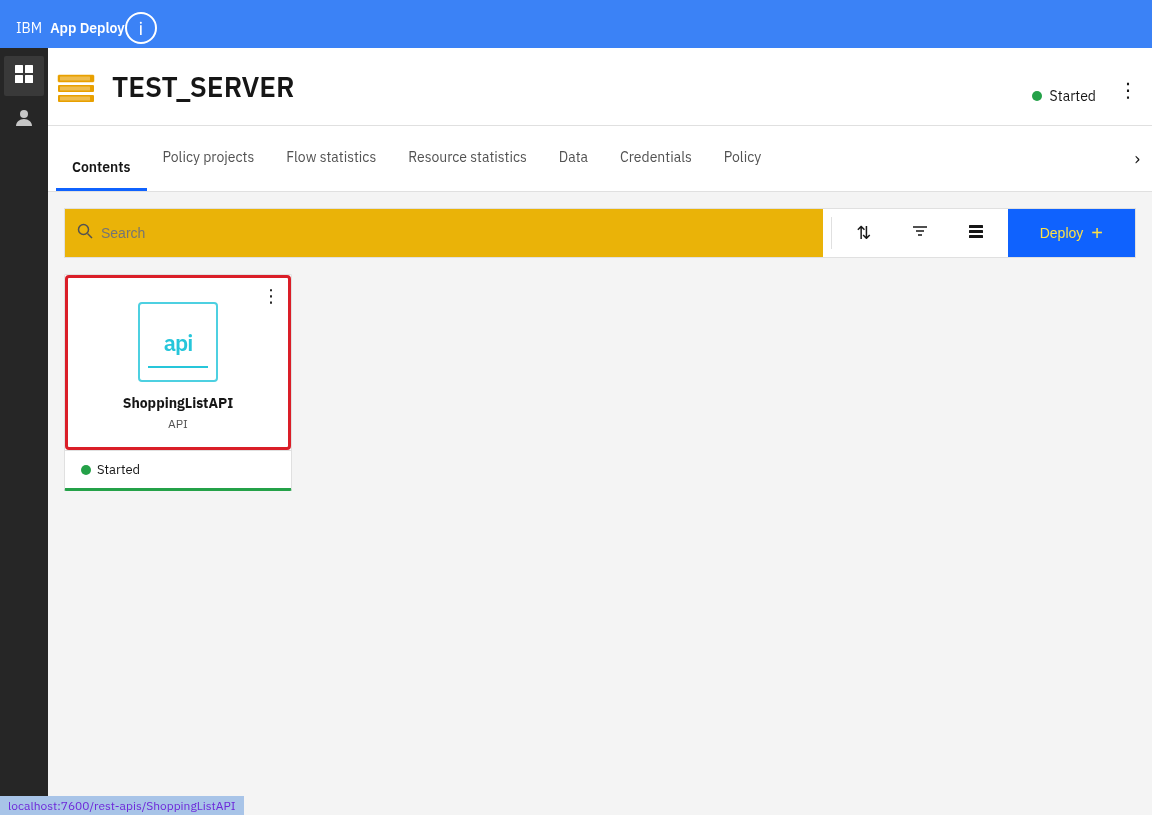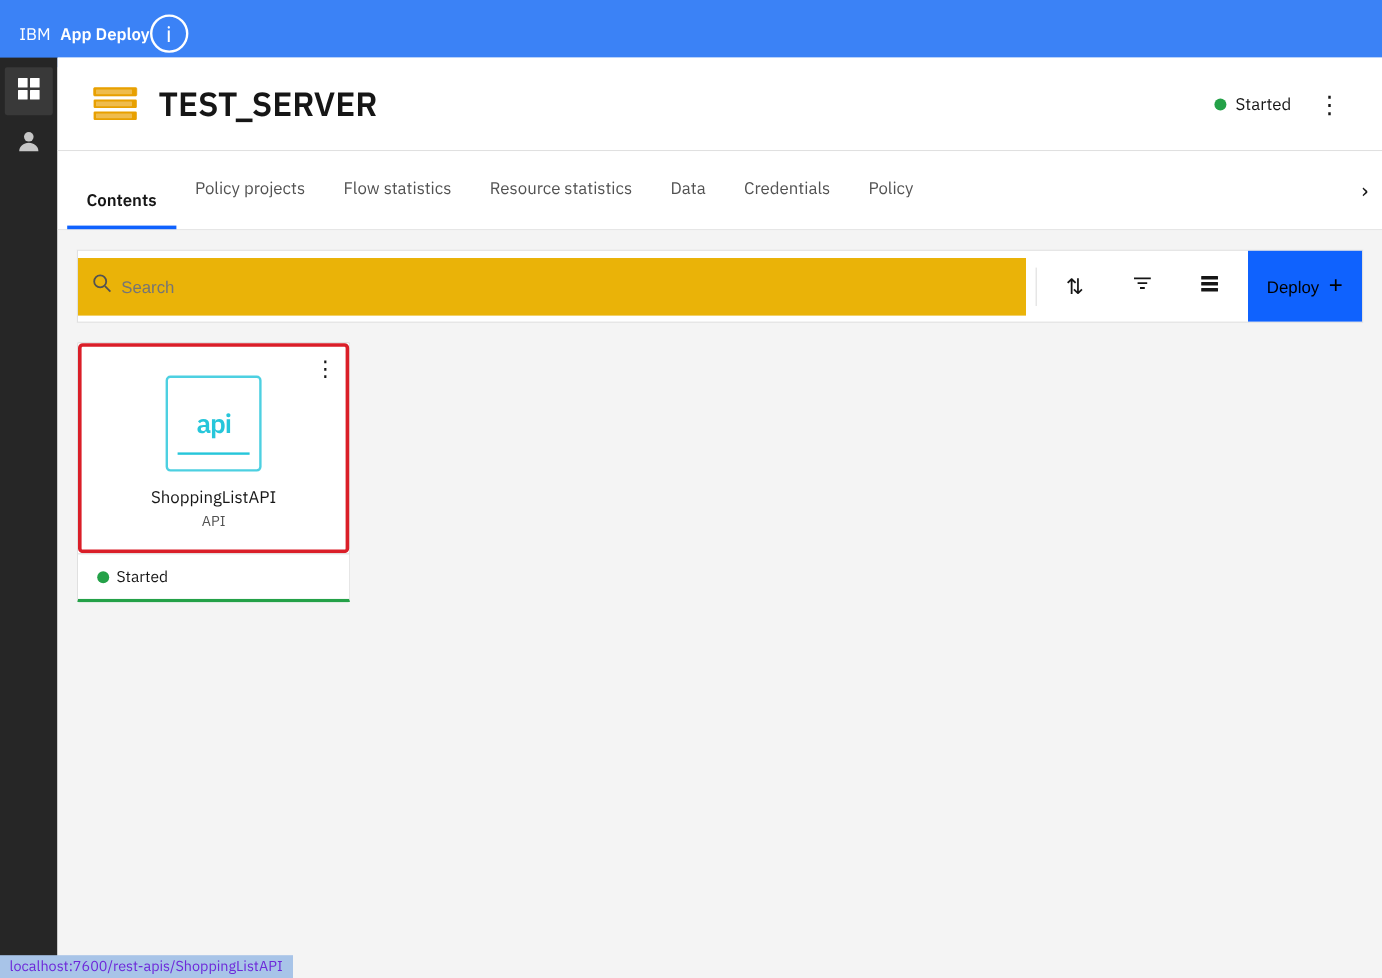--- a/index.html
+++ b/index.html
@@ -59,23 +59,23 @@
       position: absolute;
       left: 48px; top: 48px; right: 0; bottom: 0;
       background: #fff;
       display: flex;
       flex-direction: column;
     }
 
     
     .server-header {
       background: #fff;
-      padding: 20px 28px;
-      display: flex;
-      align-items: center;
+      padding: 20px 8px;
+      display: flex;
+      align-items: flex-end;
       border-bottom: 1px solid #e0e0e0;
     }
     .server-icon {
       margin-right: 16px;
       display: flex;
       align-items: center;
     }
     .server-icon svg { width: 40px; height: 32px; }
     .server-title {
       font-size: 28px;
@@ -182,24 +182,24 @@
       color: #161616;
       background: #fff;
       border: none;
       font-size: 18px;
     }
     .deploy-btn {
       display: flex;
       align-items: center;
       gap: 8px;
       background: #0f62fe;
-      color: #000000;
+      color: #fde047;
       border: none;
-      padding: 0 16px;
-      height: 59px;
+      padding: 0 32px;
+      height: 48px;
       font-size: 14px;
       font-weight: 400;
       cursor: pointer;
       white-space: nowrap;
     }
     .deploy-plus {
       font-size: 20px;
       font-weight: 300;
     }
 
@@ -246,21 +246,21 @@
       letter-spacing: -1px;
     }
     .api-logo-line {
       position: absolute;
       bottom: 12px; left: 8px; right: 8px;
       height: 2px;
       background: #26c6da;
     }
     .card-name {
       font-size: 14px;
-      font-weight: 400;
+      font-weight: 700;
       color: #161616;
       text-align: right;
       margin-bottom: 4px;
     }
     .card-type {
       font-size: 12px;
       color: #525252;
       text-align: center;
     }
     .card-menu {

